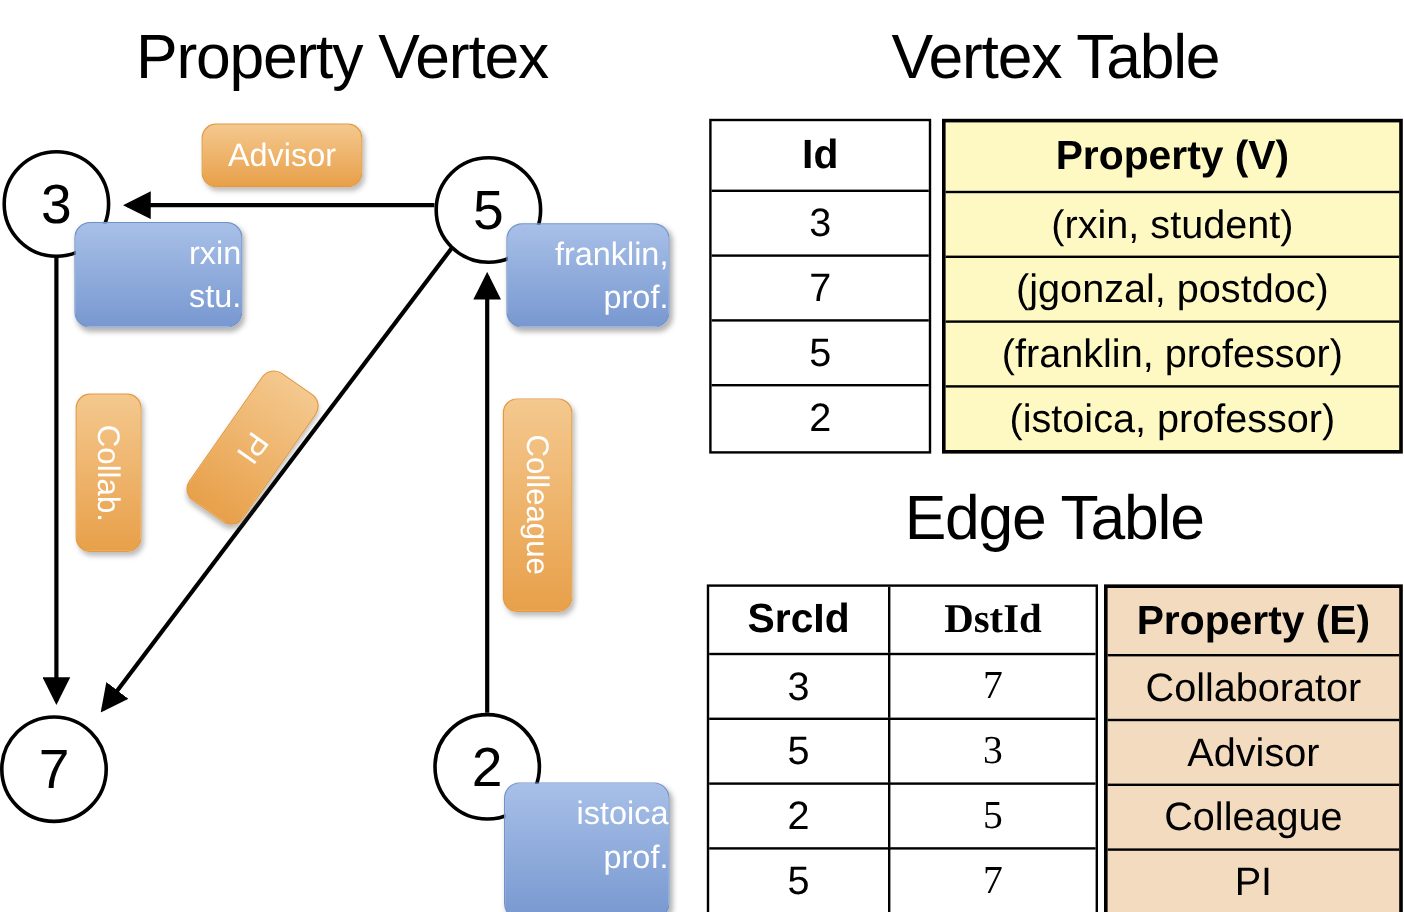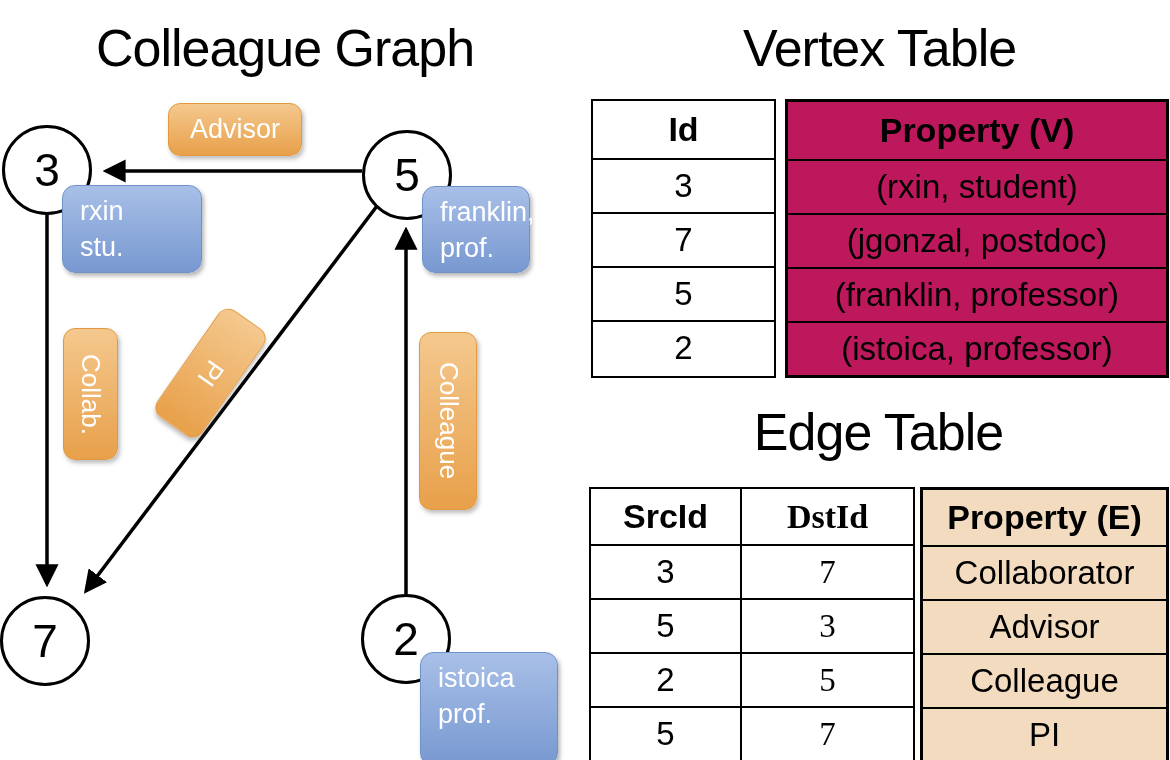--- a/index.html
+++ b/index.html
@@ -25,20 +25,21 @@
     display:flex; align-items:center; justify-content:center;
     font-size:46px; color:#000; z-index:2;
   }
   .vprop {
     position:absolute; z-index:3; border-radius:13px;
     background:linear-gradient(#a8c0e8, #7898d0);
     border:1px solid #7191c9;
     box-shadow:2px 3px 4px rgba(90,90,90,.45);
     color:#fff; font-size:27px; line-height:1.32;
     padding:8px 0 0 17px;
+    text-align:right;
   }
   .eprop {
     position:absolute; z-index:1; border-radius:12px;
     background:linear-gradient(#f4c88e, #e8a04a);
     border:1px solid #e29a40;
     box-shadow:2px 3px 4px rgba(90,90,90,.4);
     color:#fff; font-size:27px;
     display:flex; align-items:center; justify-content:center;
   }
   .eprop.vert { writing-mode:vertical-rl; font-size:26px; }
@@ -48,38 +49,38 @@
   .blk { display:grid; }
   .blk .cell {
     display:flex; align-items:center; justify-content:center;
     font-size:33px; color:#000; white-space:nowrap;
   }
   .blk .hdr { font-weight:700; font-size:34px; }
 
   #vt { left:591px; top:99px;  gap:9px; }
   #vt .ids  { width:185px; border:2px solid #000; background:#fff;
               grid-template-columns:1fr; grid-template-rows:57px repeat(4,54px); }
-  #vt .prop { width:384px; border:3px solid #000; background:#be185d;
+  #vt .prop { width:384px; border:3px solid #000; background:#fef9c3;
               grid-template-columns:1fr; grid-template-rows:57px repeat(4,54px); }
 
   #et { left:589px; top:487px; gap:5px; }
   #et .ids  { width:326px; border:2px solid #000; background:#fff;
               grid-template-columns:149px 1fr; grid-template-rows:55px repeat(4,54px); }
   #et .prop { width:249px; border:3px solid #000; background:#f3dbbf;
               grid-template-columns:1fr; grid-template-rows:55px repeat(4,54px); }
 
   .bt { border-top:2px solid #000; }
   .bl { border-left:2px solid #000;font-family:Liberation Serif, serif; }
 </style>
 </head>
 <body>
 
 <div id="canvas">
 
-  <div class="title" id="pg-title">Colleague Graph</div>
+  <div class="title" id="pg-title">Property Vertex</div>
   <div class="title" id="vt-title">Vertex Table</div>
   <div class="title" id="et-title">Edge Table</div>
 
   <svg id="edges" width="580" height="760" viewBox="0 0 580 760">
     <defs>
       <marker id="arr" viewBox="0 0 10 10" refX="8.5" refY="5" markerWidth="6.6" markerHeight="6.6" orient="auto-start-reverse">
         <path d="M0,0 L10,5 L0,10 z" fill="#000"></path>
       </marker>
     </defs>
     <line x1="362" y1="171" x2="106" y2="171" stroke="#000" stroke-width="3.5" marker-end="url(#arr)"></line>
@@ -90,21 +91,21 @@
 
   <div class="node" style="left:2px;  top:125px;">3</div>
   <div class="node" style="left:362px;top:130px;">5</div>
   <div class="node" style="left:0px;  top:596px;">7</div>
   <div class="node" style="left:361px;top:594px;">2</div>
 
   <div class="vprop" style="left:62px; top:185px; width:140px; height:88px;">
     <div>rxin</div>
     <div>stu.</div>
   </div>
-  <div class="vprop" style="left:422px; top:186px; width:108px; height:87px;">
+  <div class="vprop" style="left:422px; top:186px; width:136px; height:87px;">
     <div>franklin,</div>
     <div>prof.</div>
   </div>
   <div class="vprop" style="left:420px; top:652px; width:138px; height:114px;">
     <div>istoica</div>
     <div>prof.</div>
   </div>
 
   <div class="eprop" style="left:168px; top:103px; width:134px; height:53px;">Advisor</div>
   <div class="eprop vert" style="left:63px; top:328px; width:55px; height:132px;">Collab.</div>

